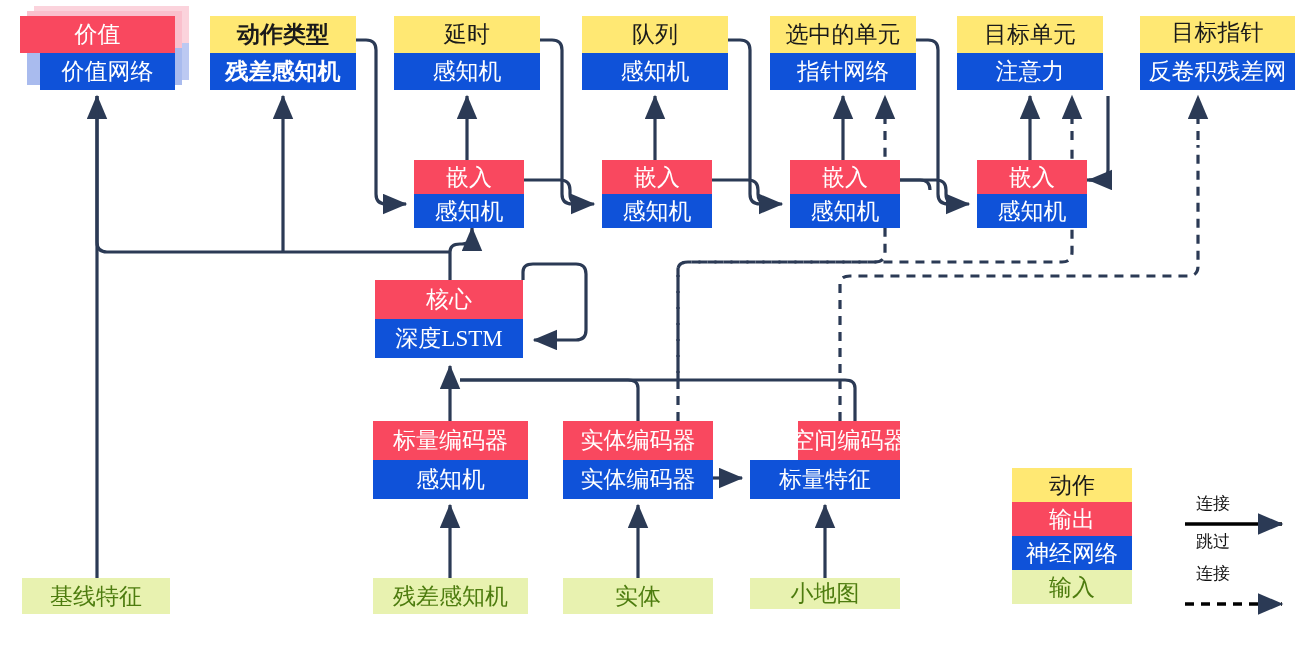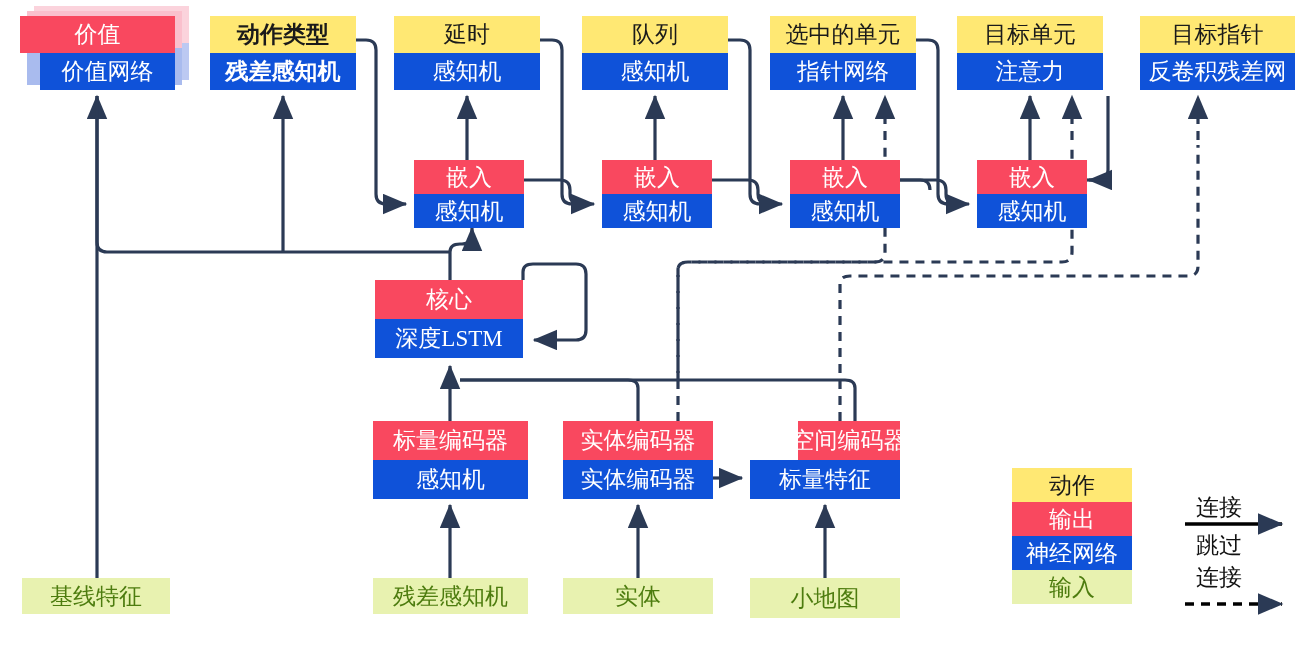--- a/index.html
+++ b/index.html
@@ -6,21 +6,21 @@
   body{font-family:"Liberation Serif","DejaVu Serif",serif;}
   #stage{position:relative;width:1301px;height:662px;background:#fff;overflow:hidden;}
   #wires{position:absolute;left:0;top:0;width:1301px;height:662px;}
   .node{position:absolute;box-sizing:border-box;}
   .cell{display:flex;align-items:center;justify-content:center;
         font-size:23px;line-height:1;white-space:nowrap;letter-spacing:0px;}
   .c-action{background:#ffe873;color:#1a1a1a;}
   .c-output{background:#f9485f;color:#ffffff;}
   .c-nn{background:#0f52d9;color:#ffffff;}
   .c-input{background:#e8f2b0;color:#4d7c0f;}
-  .lg-label{position:absolute;font-size:23px;color:#111;white-space:nowrap;}
+  .lg-label{position:absolute;font-size:17px;color:#111;white-space:nowrap;}
 </style>
 </head>
 <body>
 
 <div id="stage">
 
   <svg id="wires" viewBox="0 0 1301 662" xmlns="http://www.w3.org/2000/svg">
     <defs>
       <marker id="ah" markerWidth="9" markerHeight="9" refX="7.2" refY="3.2" orient="auto" markerUnits="strokeWidth">
         <path d="M0,0 L7.6,3.2 L0,6.4 z" fill="#2b3a55"></path>
@@ -117,21 +117,21 @@
       </div>
       <div class="node" style="left: 770px; top: 16px; width: 146px; height: 74px;">
         <div class="cell c-action" style="height: 50%;">选中的单元</div>
         <div class="cell c-nn" style="height: 50%;">指针网络</div>
       </div>
       <div class="node" style="left: 957px; top: 16px; width: 146px; height: 74px;">
         <div class="cell c-action" style="height: 50%;">目标单元</div>
         <div class="cell c-nn" style="height: 50%;">注意力</div>
       </div>
       <div class="node" style="left: 1140px; top: 16px; width: 155px; height: 74px;">
-        <div class="cell c-action" style="height: 50%;">目标指针</div>
+        <div class="cell c-action" style="height: 50%; font-family: Liberation Mono, monospace;">目标指针</div>
         <div class="cell c-nn" style="height: 50%;">反卷积残差网</div>
       </div>
       <div class="node" style="left: 414px; top: 160px; width: 110px; height: 68px;">
         <div class="cell c-output" style="height: 50%;">嵌入</div>
         <div class="cell c-nn" style="height: 50%;">感知机</div>
       </div>
       <div class="node" style="left: 602px; top: 160px; width: 110px; height: 68px;">
         <div class="cell c-output" style="height: 50%;">嵌入</div>
         <div class="cell c-nn" style="height: 50%;">感知机</div>
       </div>
@@ -157,21 +157,21 @@
       </div>
       <div class="node" style="left: 750px; top: 421px; width: 150px; height: 78px;">
         <div class="cell c-output" style="height: 50%; margin-left: 48px;">空间编码器</div>
         <div class="cell c-nn" style="height: 50%;">标量特征</div>
       </div>
     </div>
   <div id="inputs-layer">
       <div class="node cell c-input" style="left: 22px; top: 578px; width: 148px; height: 36px;">基线特征</div>
       <div class="node cell c-input" style="left: 373px; top: 578px; width: 155px; height: 36px;">残差感知机</div>
       <div class="node cell c-input" style="left: 563px; top: 578px; width: 150px; height: 36px;">实体</div>
-      <div class="node cell c-input" style="left: 750px; top: 578px; width: 150px; height: 40px;">小地图</div>
+      <div class="node cell c-input" style="left: 750px; top: 578px; width: 150px; height: 31px;">小地图</div>
     </div>
 
   <div id="legend-layer">
       <div class="node cell c-action" style="left: 1012px; top: 468px; width: 120px; height: 34px;">动作</div>
       <div class="node cell c-output" style="left: 1012px; top: 502px; width: 120px; height: 34px;">输出</div>
       <div class="node cell c-nn" style="left: 1012px; top: 536px; width: 120px; height: 34px;">神经网络</div>
       <div class="node cell c-input" style="left: 1012px; top: 570px; width: 120px; height: 34px;">输入</div>
       <div class="lg-label" style="left: 1196px; top: 492px;">连接</div>
       <div class="lg-label" style="left: 1196px; top: 530px;">跳过</div>
       <div class="lg-label" style="left: 1196px; top: 562px;">连接</div>

